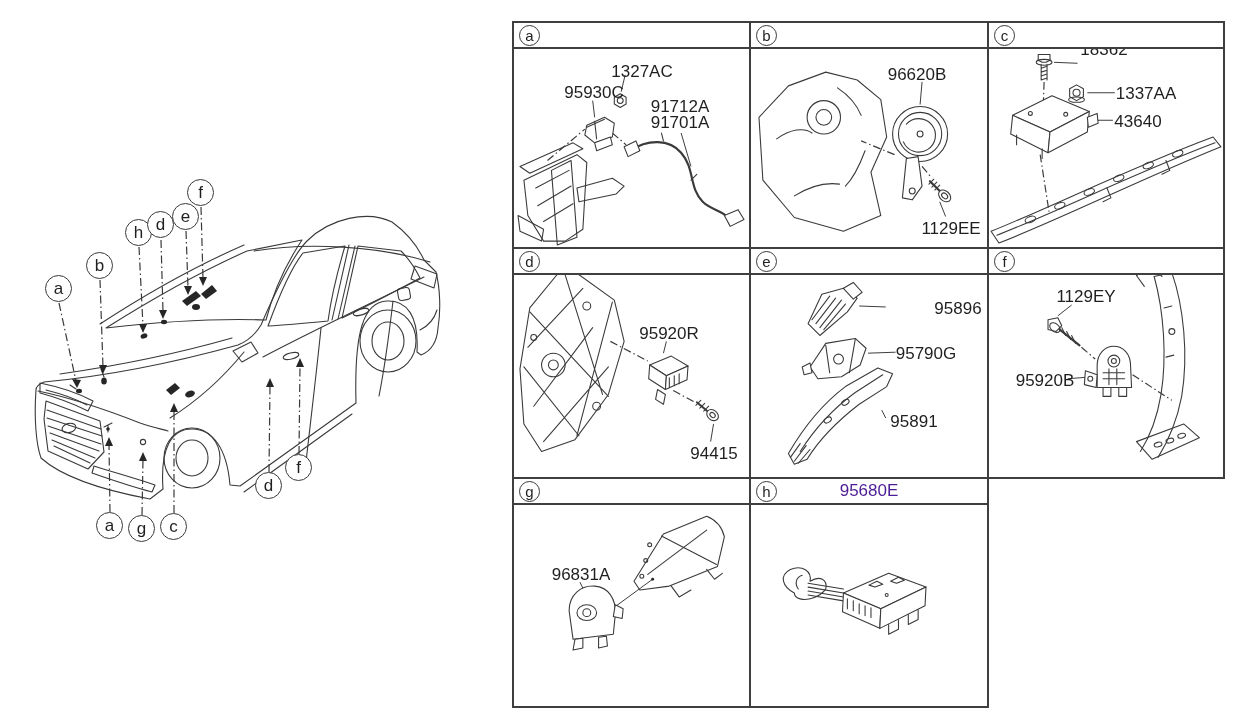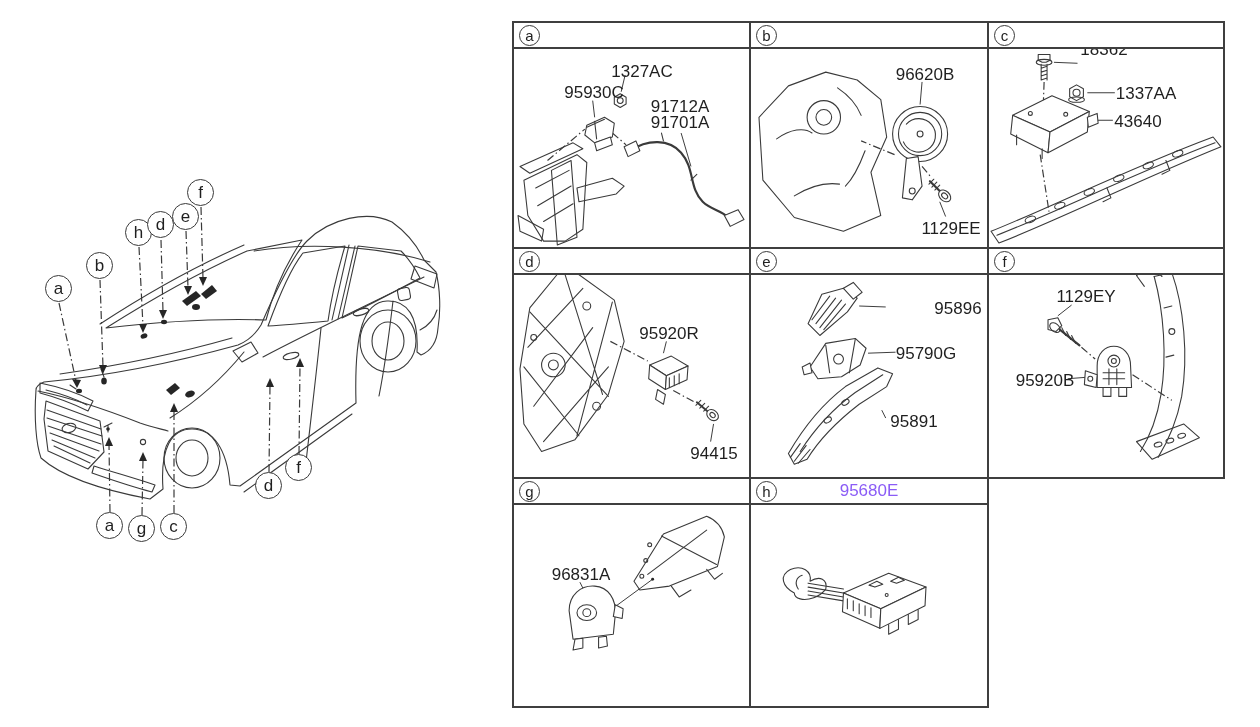--- a/index.html
+++ b/index.html
@@ -30,21 +30,21 @@
     position:relative;height:26px;border-bottom:2px solid #3f3f3f;background:#fff;
     display:flex;align-items:center;box-sizing:border-box;z-index:3;
   }
   .badge{
     width:21px;height:21px;border:1.5px solid #3a3a3a;border-radius:50%;margin-left:5px;
     display:flex;align-items:center;justify-content:center;font-size:15px;line-height:1;
     color:#1f1f1f;box-sizing:border-box;background:#fff;
   }
   .hd-label{
     position:absolute;left:50%;top:50%;transform:translate(-50%,-50%);
-    font-size:17px;color:#8b5cf6;white-space:nowrap;
+    font-size:17px;color:#4c1d95;white-space:nowrap;
   }
   .art{position:absolute;left:0;top:0;width:100%;height:100%;z-index:1;}
   .plabel{
     position:absolute;transform:translate(-50%,-50%);font-size:17px;color:#1f1f1f;
     white-space:nowrap;z-index:2;background:transparent;
   }
   
   .ln{fill:none;stroke:#3a3a3a;stroke-width:1.1;stroke-linejoin:round;stroke-linecap:round;}
   .wh{fill:#ffffff;stroke:#3a3a3a;stroke-width:1.1;stroke-linejoin:round;}
   .fl{fill:#262626;stroke:none;}
@@ -237,21 +237,21 @@
           <path class="ln" d="M181,164 L186,159 M184,167 L189,162 M187,170 L192,165"></path>
           <ellipse class="wh" cx="197" cy="176" rx="7" ry="5" transform="rotate(42 197 176)"></ellipse>
           <ellipse class="ln" cx="197" cy="176" rx="3.5" ry="2.4" transform="rotate(42 197 176)"></ellipse>
         </g>
       </svg>
       <header class="cell-hd">
         <div class="badge">
             <span>b</span>
           </div>
       </header>
-      <span class="plabel" style="left:174px;top:52px;">96620B</span>
+      <span class="plabel" style="left:166px;top:52px;">96620B</span>
       <span class="plabel" style="left:200px;top:206px;">1129EE</span>
     </article>
 
     <article class="cell cell-c">
       <svg class="art" viewBox="0 0 238 228">
         <path class="dd" d="M56,60 L55,88 M52,134 L61,192"></path>
         <path class="lead" d="M66,40 L90,41 M100,71 L128,71 M104,99 L126,99"></path>
         <g>
           <path class="ln" d="M2,212 C62,188 142,148 228,116 L236,126 C152,160 72,200 10,224 Z"></path>
           <path class="ln" d="M8,216 C70,192 150,152 230,122"></path>

